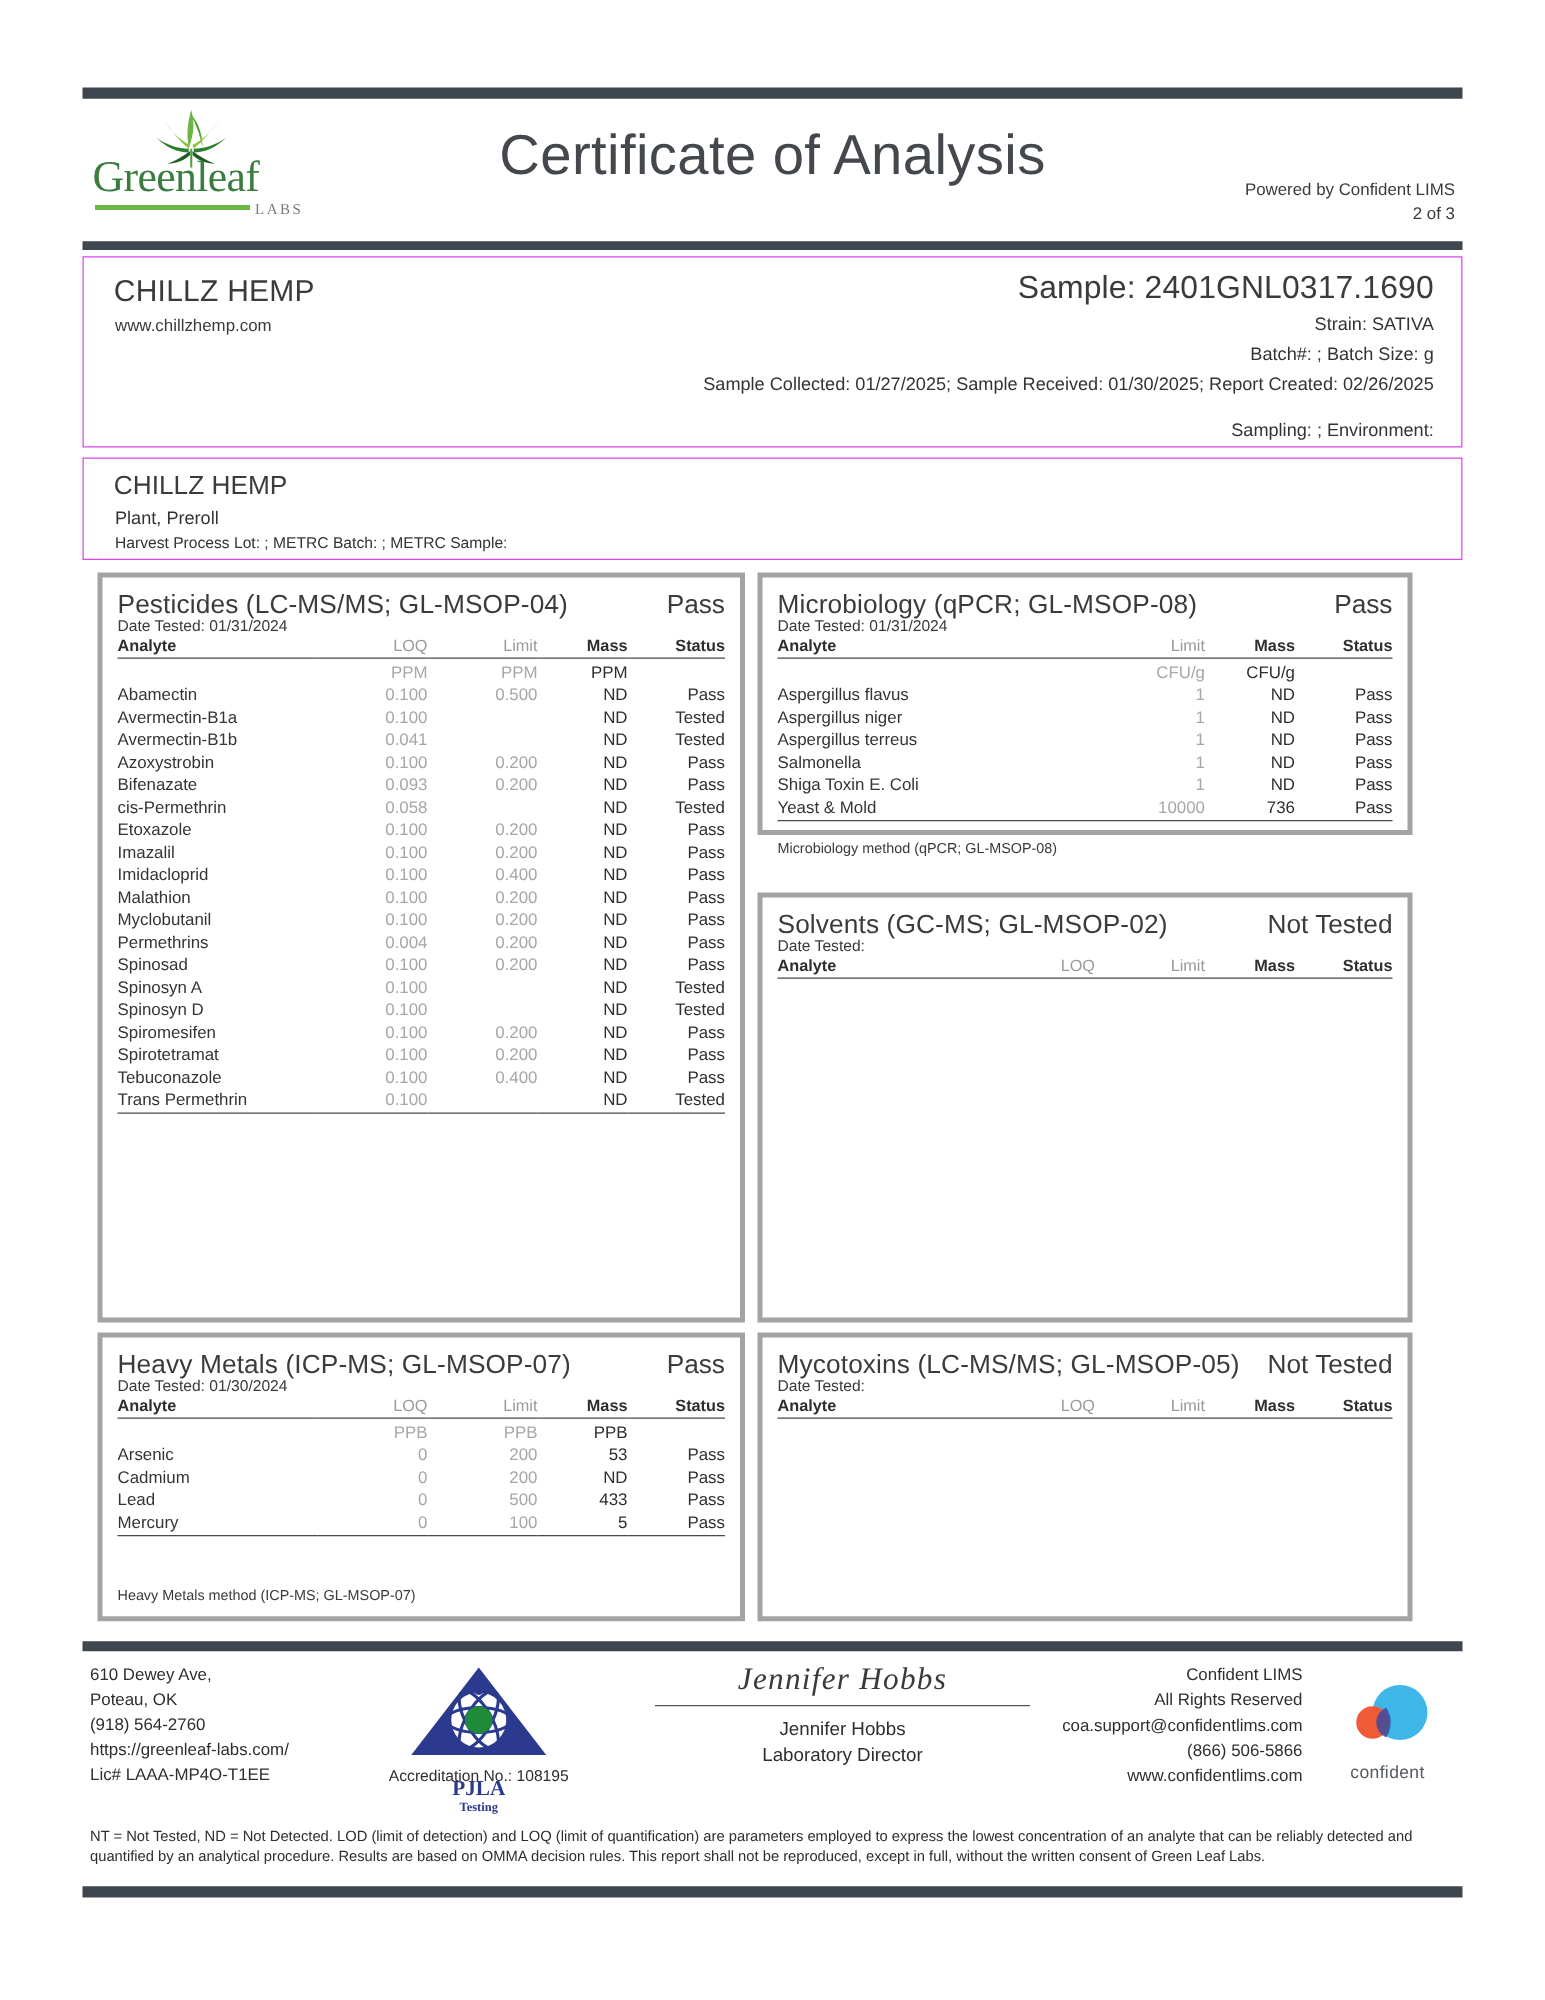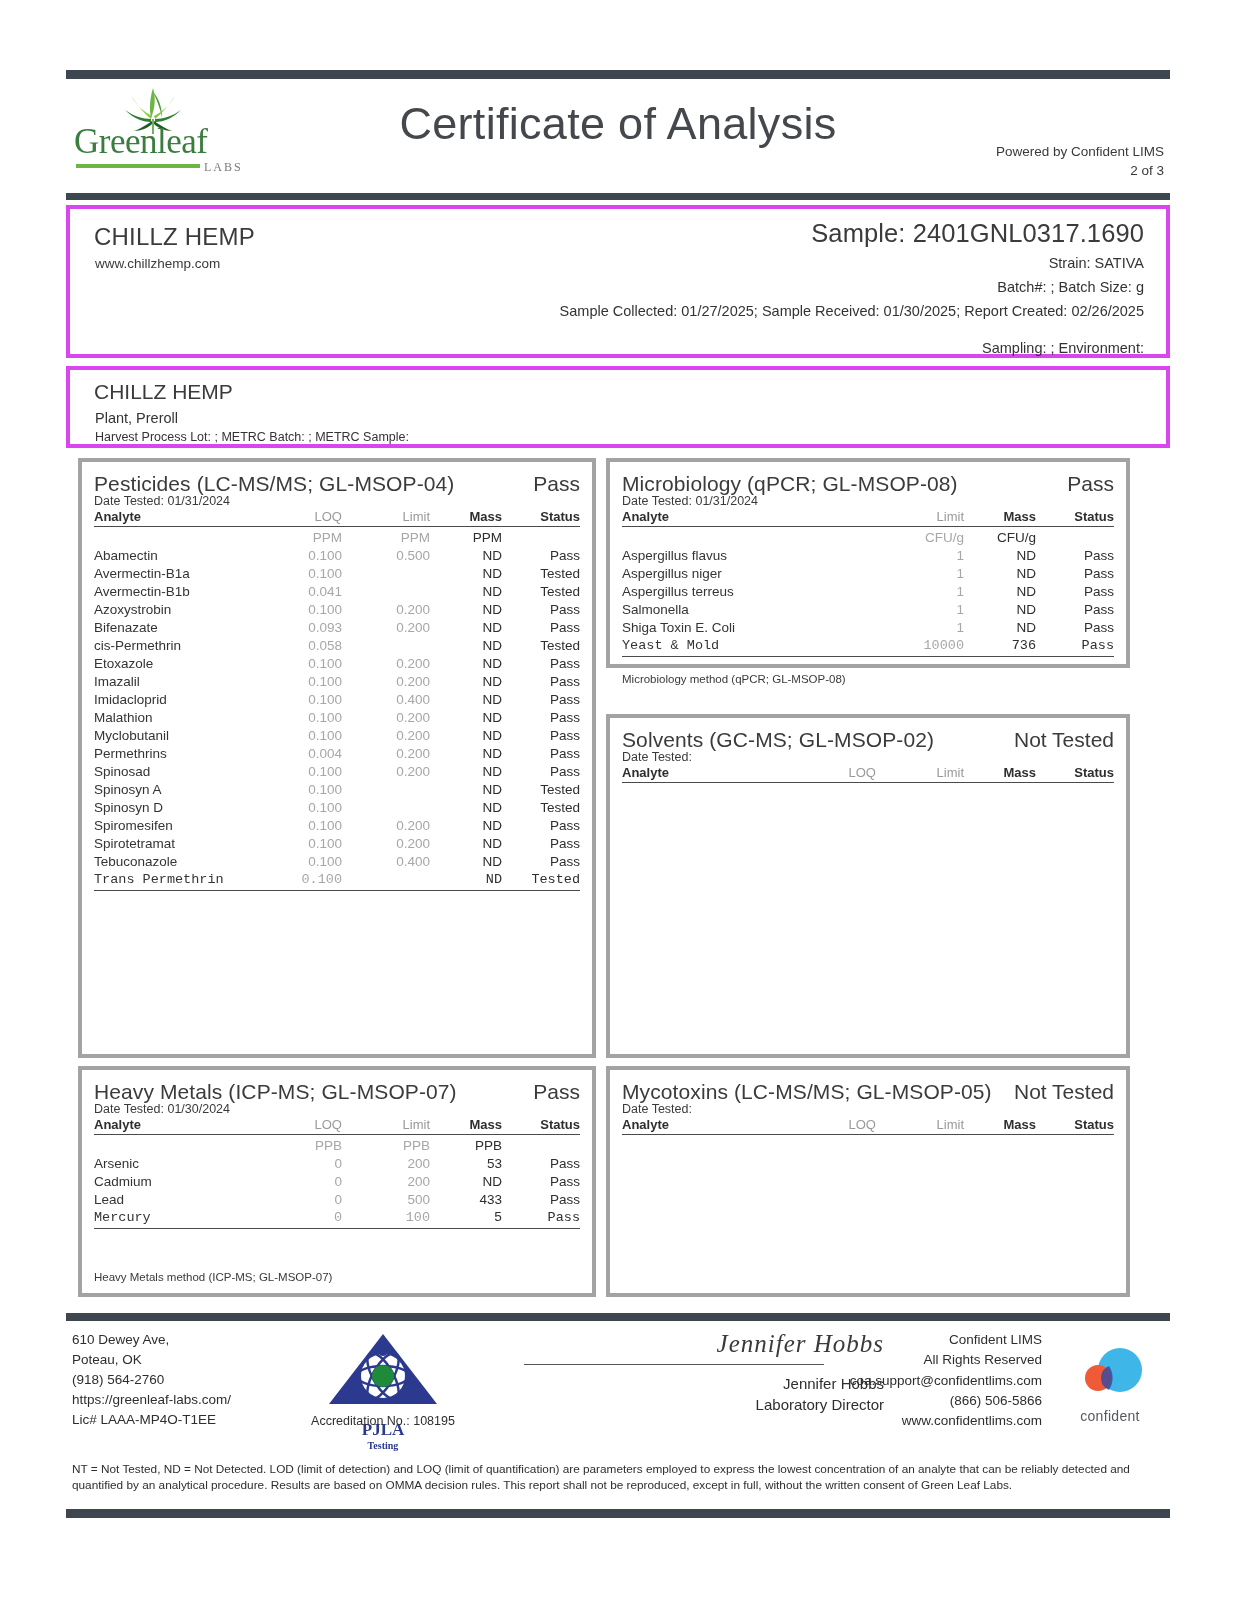--- a/index.html
+++ b/index.html
@@ -90,21 +90,21 @@
     text-align: right;
     font-size: 13.5px;
     color: #3a3a3a;
     line-height: 1.42;
   }
 
   
   .panel {
     position: absolute;
     background: #ffffff;
-    border: 4px solid #d946ef;
+    border: 1px solid #d946ef;
     box-sizing: border-box;
   }
   #sample-panel { left: 66px; top: 205px; width: 1104px; height: 153px; }
   #client-name {
     position: absolute; left: 24px; top: 14px;
     font-size: 24px; color: #3b3b3b; letter-spacing: 0.2px;
   }
   #client-url {
     position: absolute; left: 25px; top: 47px;
     font-size: 13.5px; color: #3a3a3a;
@@ -192,21 +192,21 @@
   table.an td {
     padding: 1.5px 0;
     text-align: right;
     white-space: nowrap;
     color: #2e2e2e;
   }
   table.an td.an-name { text-align: left; color: #343434; }
   table.an td.dim { color: #a7a7a7; }
   table.an tr.units td { padding-top: 3px; padding-bottom: 1px; }
   table.an tr.units td.mass-u { color: #2e2e2e; font-weight: normal; }
-  table.an tr.last td { border-bottom: 1.6px solid #4a4a4a; padding-bottom: 3px; font-family: Liberation Mono, monospace; }
+  table.an tr.last td { border-bottom: 1.6px solid #4a4a4a; padding-bottom: 3px; }
   .col-loq   { width: 88px; }
   .col-limit { width: 88px; }
   .col-mass  { width: 72px; }
   .col-stat  { width: 78px; }
   .method-note {
     font-size: 11.5px;
     color: #3a3a3a;
     padding: 16px 12px 0 12px;
   }
   .method-note.bottom {
@@ -223,21 +223,21 @@
   }
   #pjla { position: absolute; left: 252px; top: 2px; width: 130px; text-align: center; }
   #pjla-text {
     font-family: "Liberation Serif", serif;
     font-weight: bold; color: #2b3a8f;
   }
   #accred {
     position: absolute; left: 212px; top: 86px; width: 210px;
     text-align: center; font-size: 12.5px; color: #2e2e2e;
   }
-  #sig-block { position: absolute; left: 398px; top: 2px; width: 420px; text-align: right; }
+  #sig-block { position: absolute; left: 398px; top: 2px; width: 420px; text-align: center; }
   #sig-script {
     font-family: "Liberation Serif", serif;
     font-style: italic;
     font-size: 25px;
     color: #3a3a3a;
     letter-spacing: 1px;
   }
   #sig-rule { width: 300px; height: 1px; background: #555; margin: 6px auto 0 auto; }
   #sig-name { font-size: 15px; color: #2e2e2e; margin-top: 10px; }
   #sig-role { font-size: 15px; color: #2e2e2e; margin-top: 4px; }

